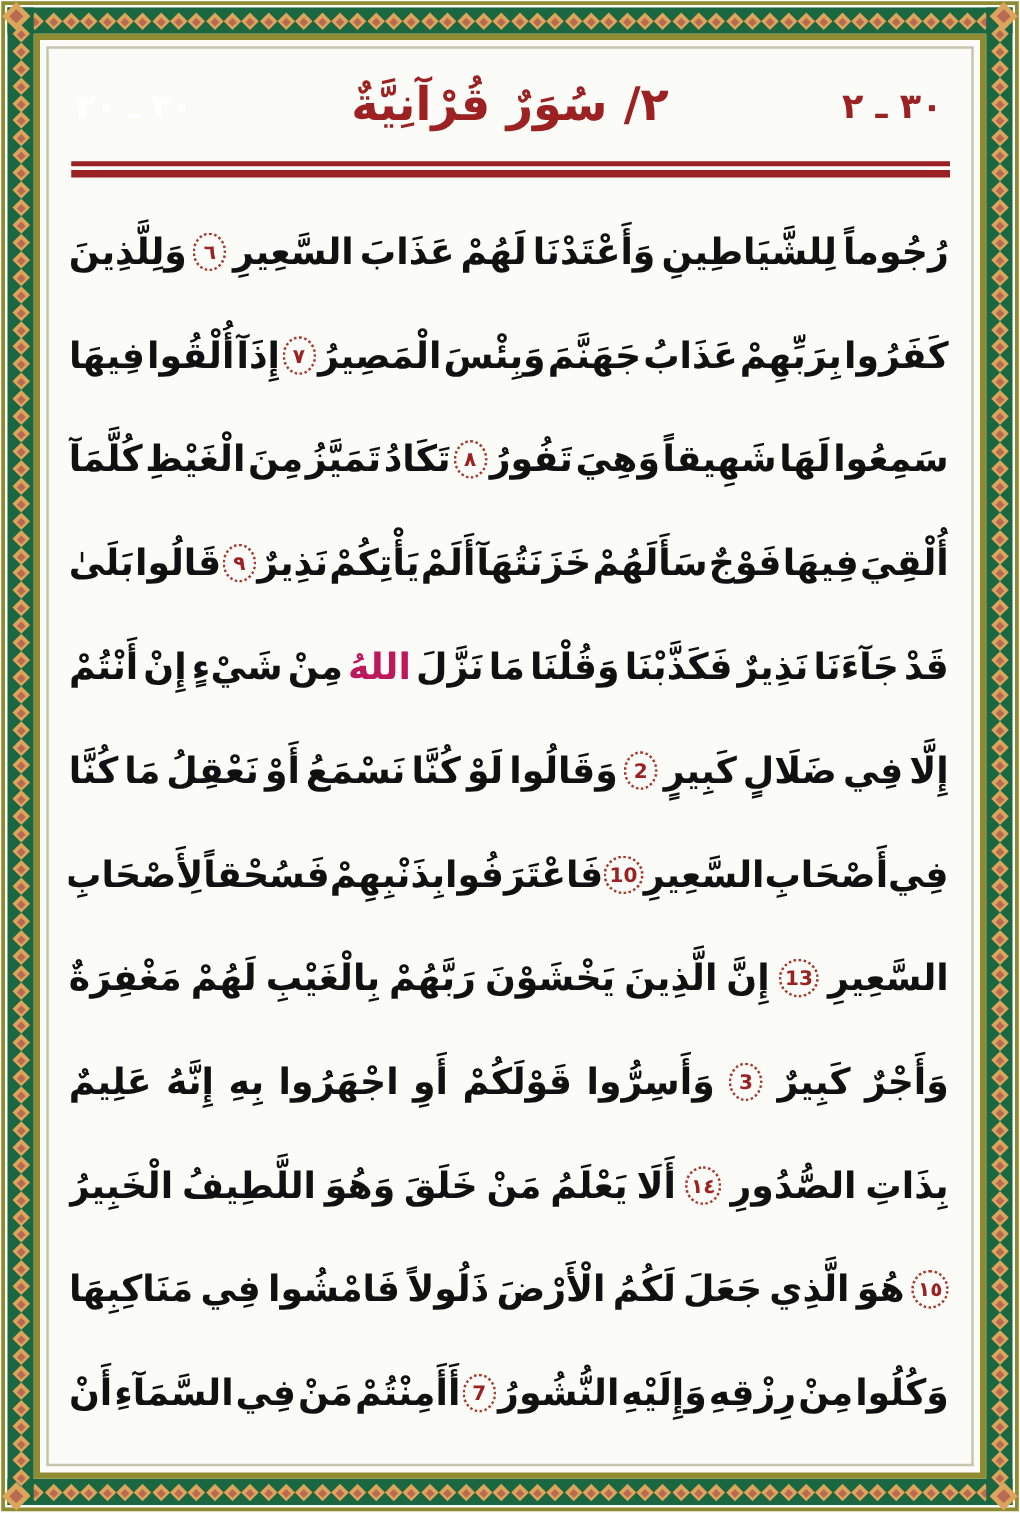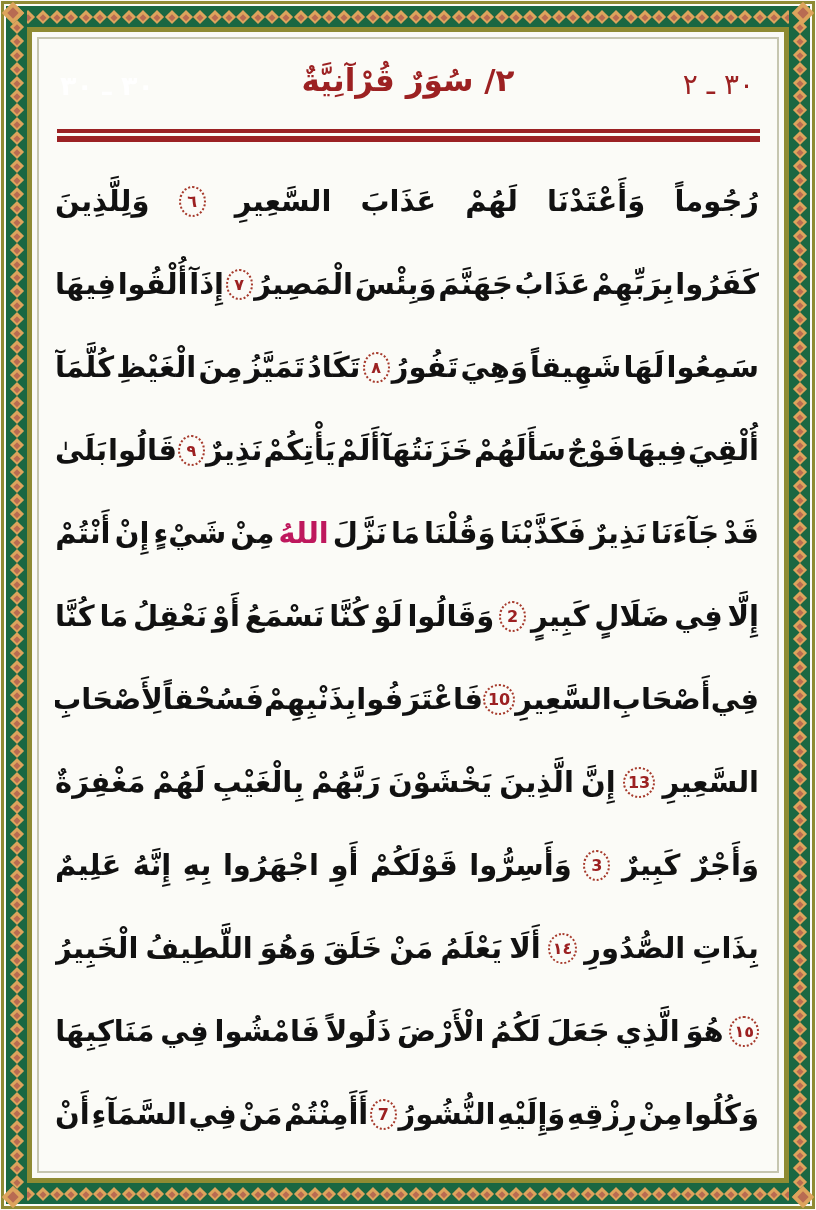--- a/index.html
+++ b/index.html
@@ -17,22 +17,22 @@
   .strip-right{top:6px;bottom:6px;right:6px;width:21px;flex-direction:column;justify-content:space-around;align-items:center;}
   .motif{flex:0 0 auto;width:10px;height:10px;background:#dda45c;transform:rotate(45deg);display:flex;align-items:center;justify-content:center;}
   .motif i{display:block;width:5px;height:5px;background:#b86b52;}
   .corner{position:absolute;width:16px;height:16px;background:#dda45c;transform:rotate(45deg);display:flex;align-items:center;justify-content:center;z-index:3;}
   .corner i{display:block;width:8px;height:8px;background:#b86b52;}
   .corner-tl{left:5px;top:5px;} .corner-tr{right:5px;top:5px;}
   .corner-bl{left:5px;bottom:5px;} .corner-br{right:5px;bottom:5px;}
 
   
   .ghost-num{position:absolute;left:60px;top:70px;color:#ffffff;font-size:27px;font-weight:bold;direction:rtl;}
-  .page-title{position:absolute;left:0;right:0;top:62px;text-align:center;color:#9c2122;font-size:31px;font-weight:bold;direction:rtl;}
-  .page-num{position:absolute;right:62px;top:68px;color:#9c2122;font-size:28px;font-weight:normal;direction:rtl;}
+  .page-title{position:absolute;left:0;right:0;top:62px;text-align:center;color:#9c2122;font-size:37px;font-weight:bold;direction:rtl;}
+  .page-num{position:absolute;right:62px;top:68px;color:#9c2122;font-size:28px;font-weight:bold;direction:rtl;}
   .header-rule{position:absolute;left:57px;top:129px;width:703px;}
   .header-rule .r1{height:4px;background:#9b2124;}
   .header-rule .r2{height:6px;background:#9b2124;margin-top:3px;}
 
   
   .lines{position:absolute;left:55px;right:57px;top:160px;direction:rtl;}
   .line{height:83px;display:flex;flex-direction:row;justify-content:space-between;align-items:center;overflow:hidden;white-space:nowrap;}
   .word{color:#111111;font-size:29px;font-weight:700;line-height:1;}
   .word.divine{color:#be185d;}
   .verse-badge{flex:0 0 auto;display:inline-flex;align-items:center;justify-content:center;min-width:27px;height:31px;padding:0 3px;box-sizing:border-box;border:2px dotted #a63a2c;border-radius:50%;color:#9c2122;font-size:16px;font-weight:bold;line-height:1;}
@@ -922,20 +922,21 @@
   <div class="page-title">٢/ سُوَرٌ قُرْآنِيَّةٌ</div>
   <div class="page-num">٣٠ ـ ٢</div>
   <div class="header-rule">
     <div class="r1"></div>
     <div class="r2"></div>
   </div>
 
   <div class="lines">
       <div class="line">
         <span class="word">رُجُوماً</span>
+        <span class="word">لِلشَّيَاطِينِ</span>
         <span class="word">وَأَعْتَدْنَا</span>
         <span class="word">لَهُمْ</span>
         <span class="word">عَذَابَ</span>
         <span class="word">السَّعِيرِ</span>
         <span class="verse-badge">٦</span>
         <span class="word">وَلِلَّذِينَ</span>
       </div>
       <div class="line">
         <span class="word">كَفَرُوا</span>
         <span class="word">بِرَبِّهِمْ</span>

